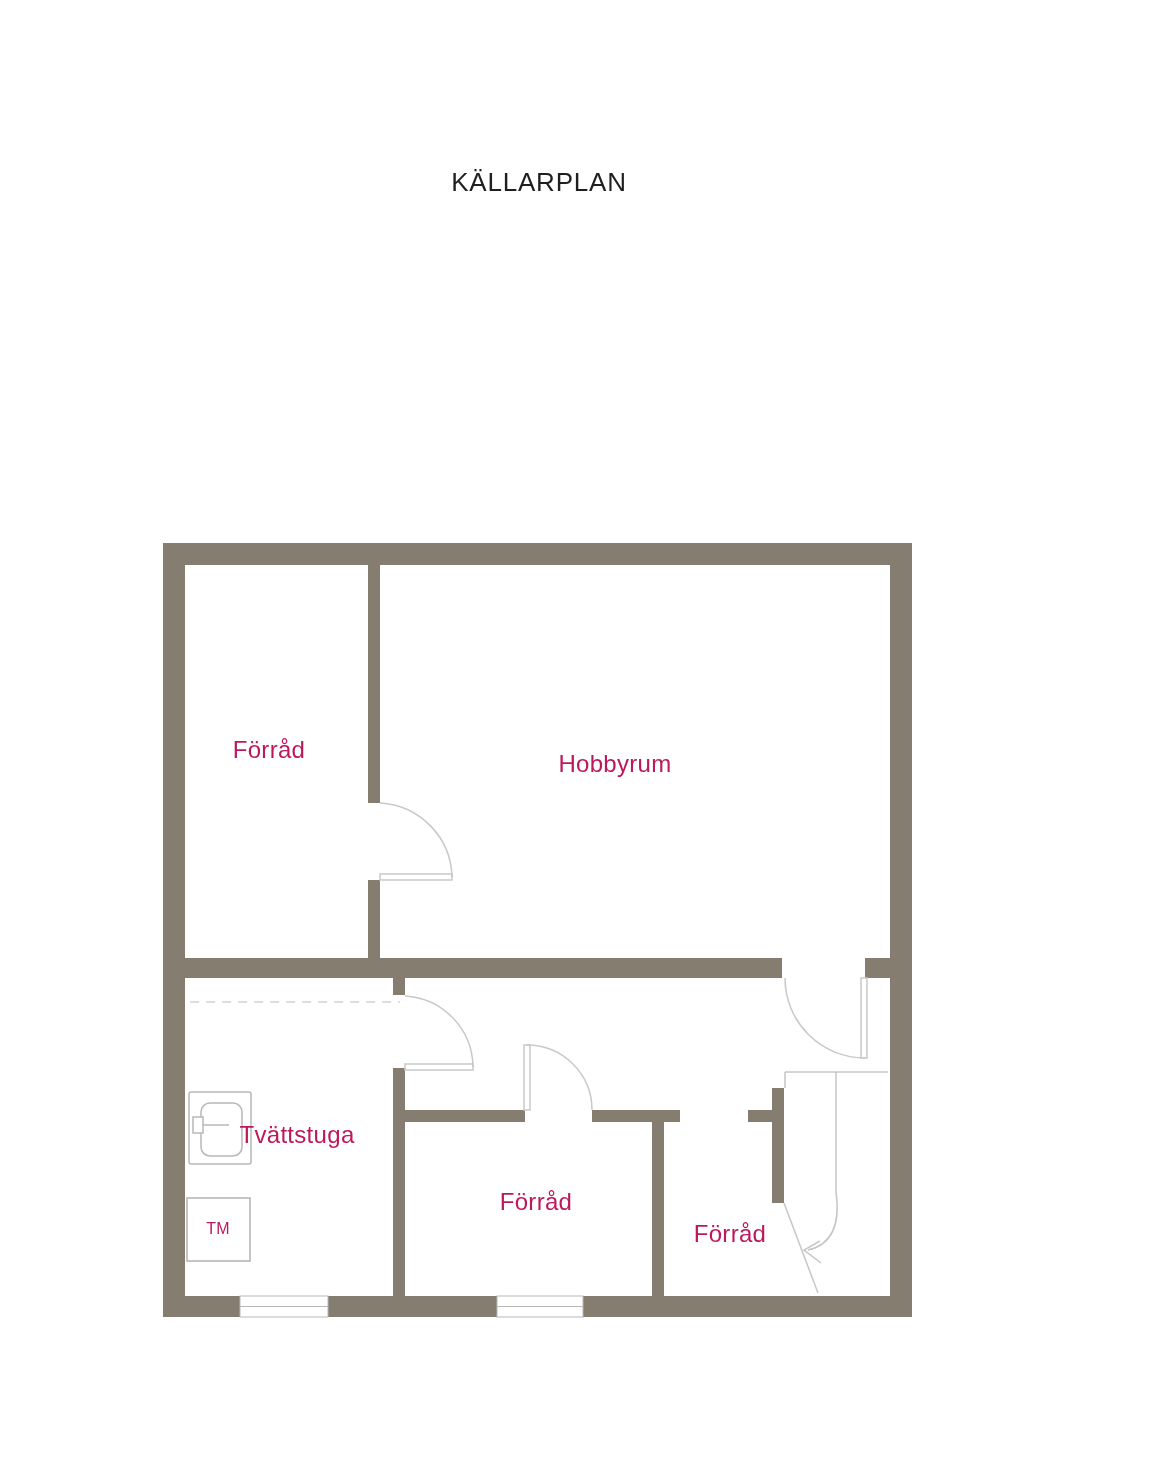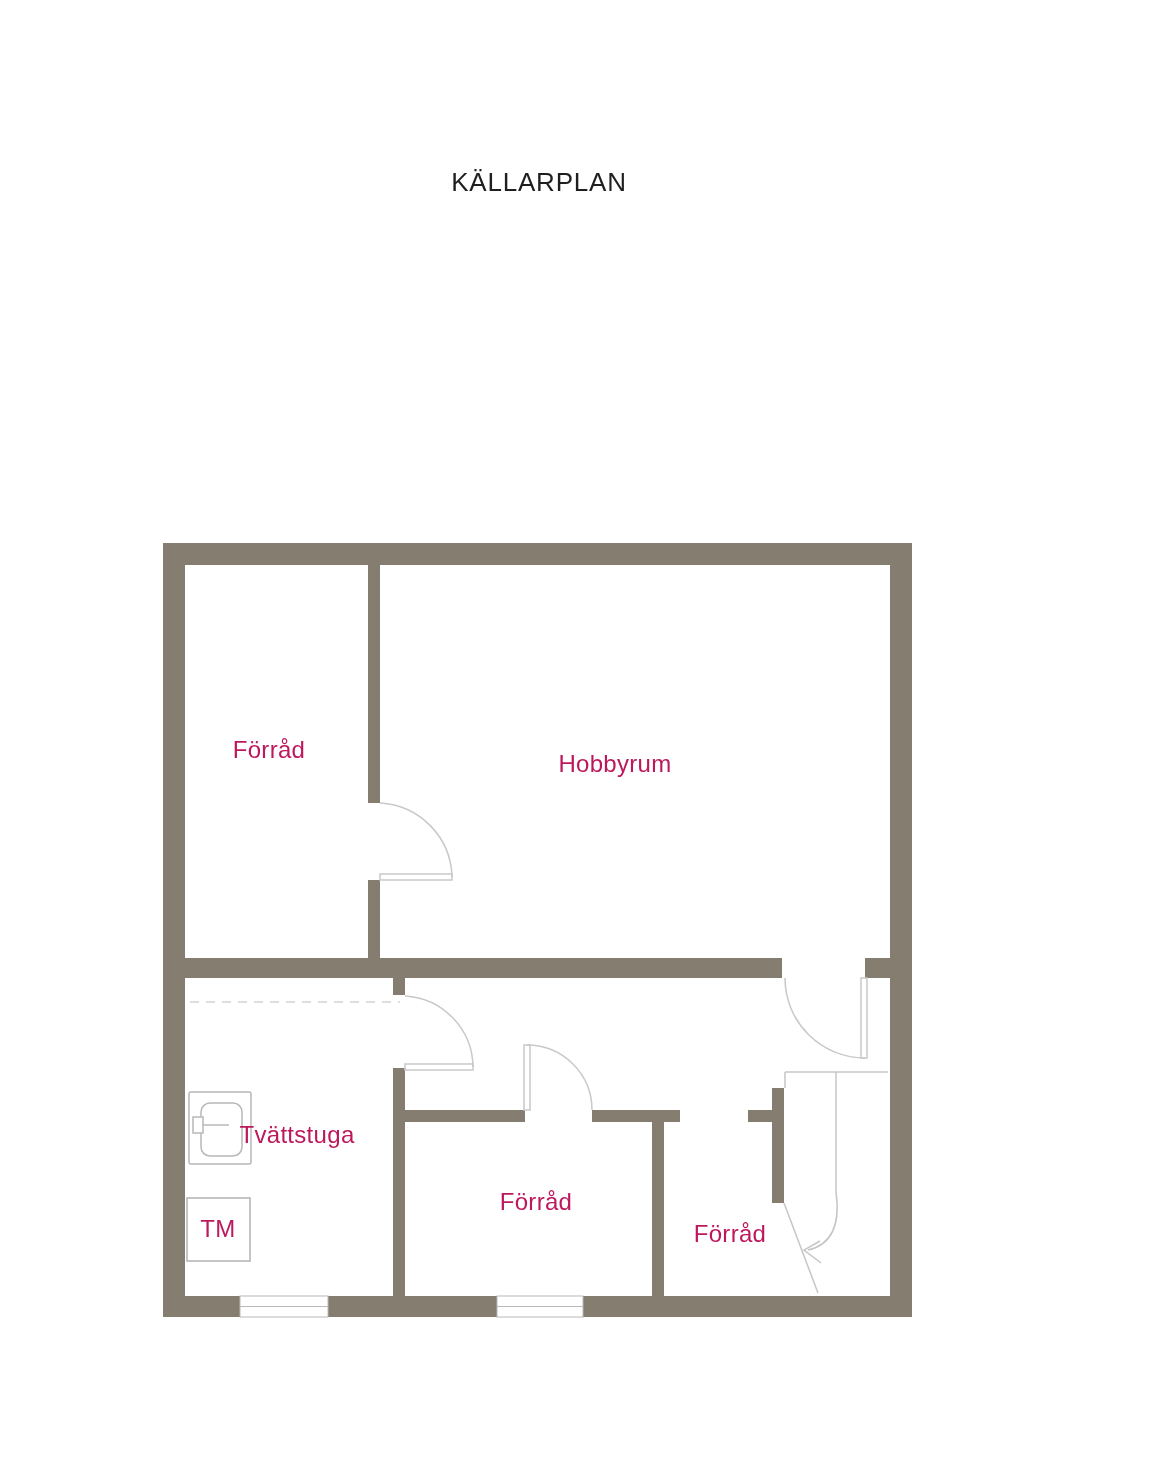--- a/index.html
+++ b/index.html
@@ -9,21 +9,21 @@
   }
   #plan-svg{position:absolute;left:0;top:0;}
   .label{
     position:absolute;transform:translate(-50%,-50%);
     color:#be185d;font-size:24px;white-space:nowrap;letter-spacing:0.3px;
   }
   .title{
     position:absolute;transform:translate(-50%,-50%);
     color:#1f1f1f;font-size:26px;white-space:nowrap;letter-spacing:0.8px;
   }
-  .tm-label{font-size:24px;}
+  .tm-label{font-size:16px;}
 </style>
 </head>
 <body>
 
 <div id="canvas">
 
   <svg id="plan-svg" width="1157" height="1470" viewBox="0 0 1157 1470">
 
     <g fill="#857e70">
       <rect x="163" y="543" width="749" height="22"></rect>

